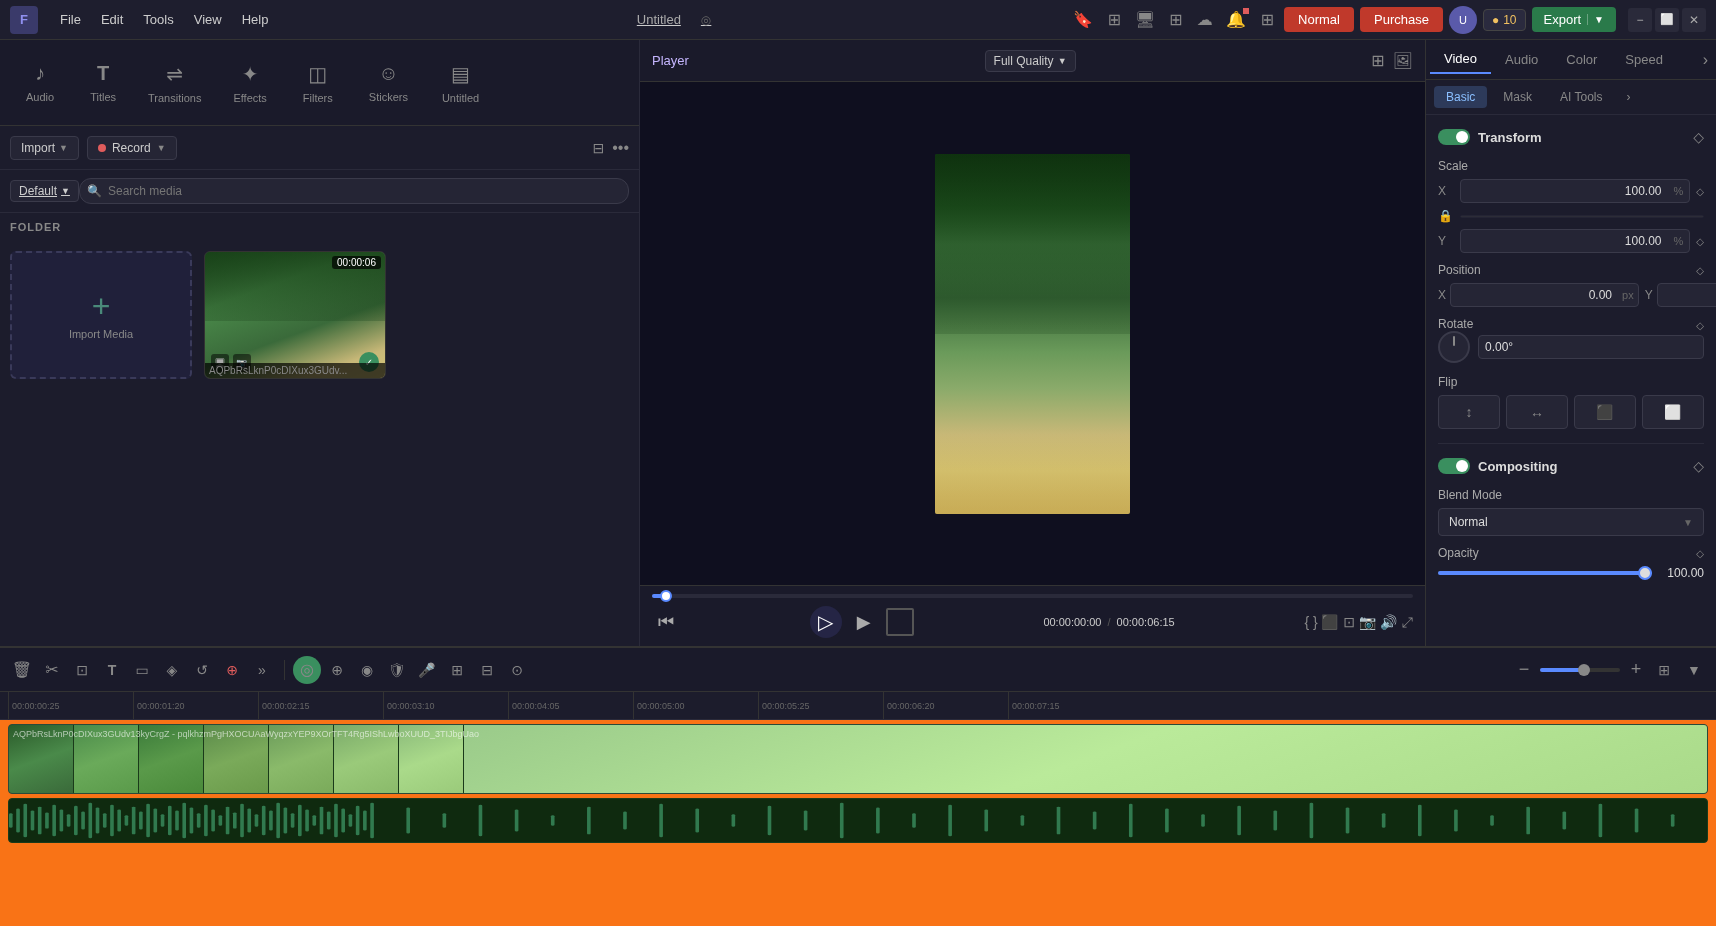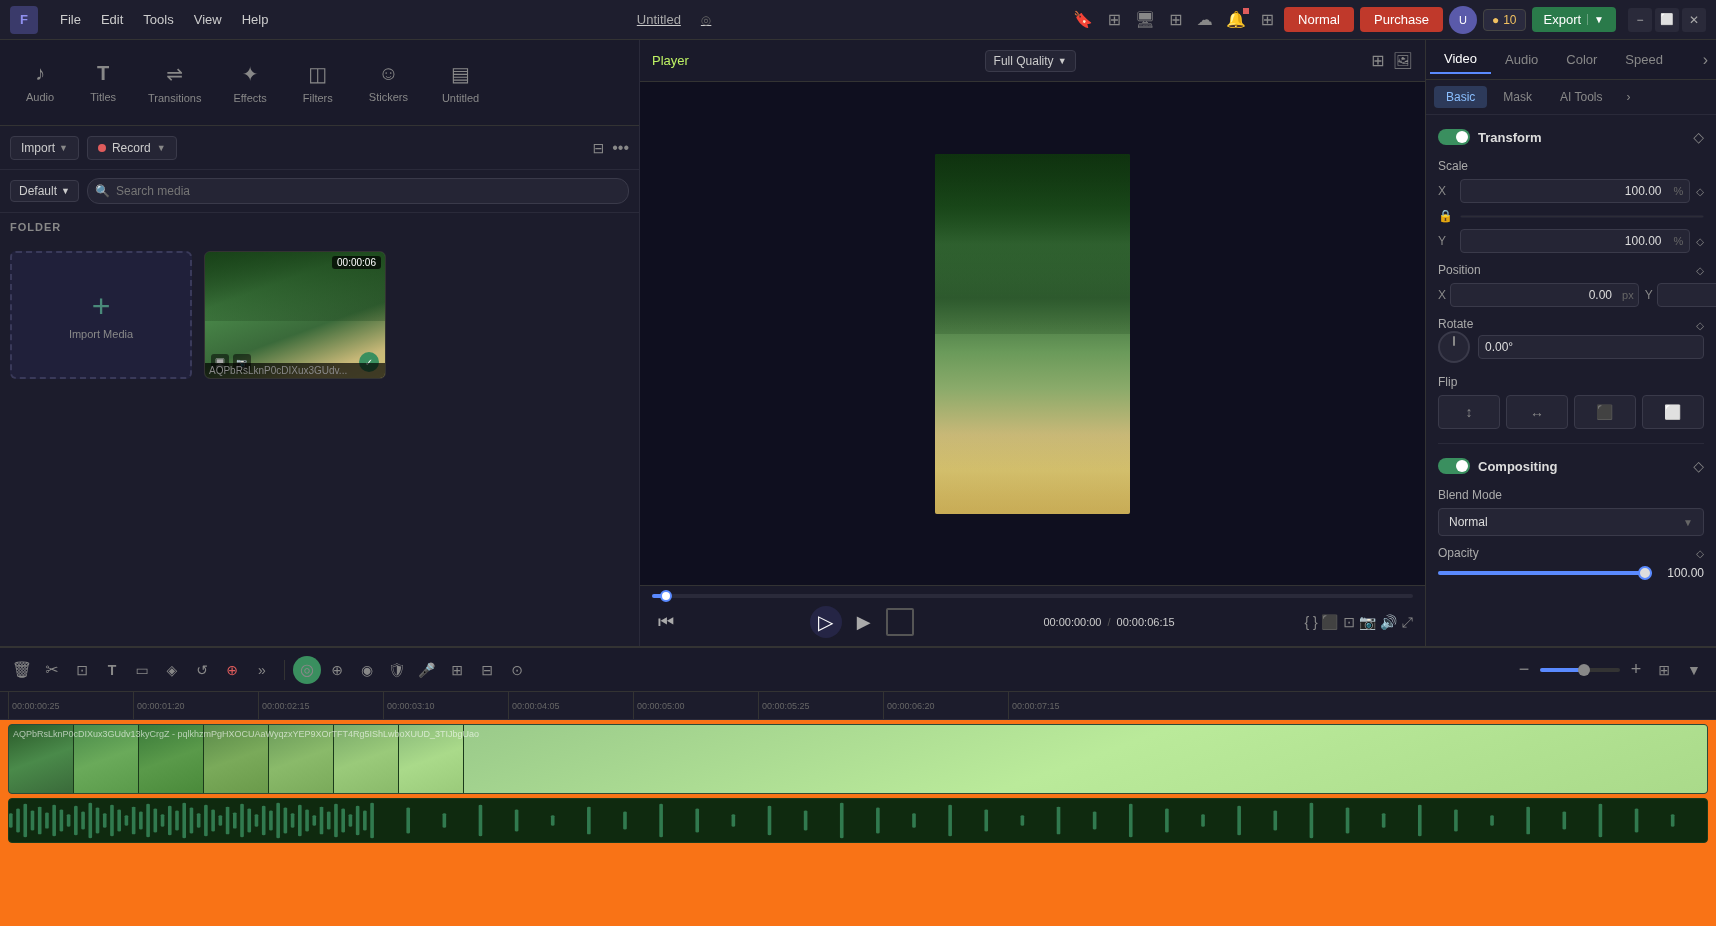--- a/index.html
+++ b/index.html
@@ -98,21 +98,21 @@
         <span style="width:8px; height:8px; background:#e05c5c; border-radius:50%; display:inline-block;"></span>
         <span>Record</span>
         <span style="font-size:9px; color:#888;">▼</span>
       </div>
       <div style="flex:1;"></div>
       <span style="color:#888; cursor:pointer; font-size:14px;">⊟</span>
       <span style="color:#888; cursor:pointer; font-size:16px;">•••</span>
     </div>
 
     <div style="flex:1; display:flex; flex-direction:column; overflow:hidden;">
-      <div style="display:flex; align-items:center; padding:8px 10px; gap:8px; border-bottom:1px solid #2a2a3a;">
+      <div style="display:flex; align-items:center; padding:8px 10px; border-bottom:1px solid #2a2a3a;text-decoration:underline;">
         <div style="background:#252535; border:1px solid #3a3a4a; color:#ccc; padding:3px 8px; border-radius:4px; font-size:12px; cursor:pointer; display:flex; align-items:center; gap:4px;">
           <span>Default</span>
           <span style="font-size:9px;">▼</span>
         </div>
         <div style="flex:1; position:relative;">
           <span style="position:absolute; left:8px; top:50%; transform:translateY(-50%); color:#666; font-size:12px;">🔍</span>
           <input style="width: 100%; background: rgb(37, 37, 53); border: 1px solid rgb(58, 58, 74); color: rgb(204, 204, 204); padding: 5px 10px 5px 28px; border-radius: 12px; font-size: 12px; outline: none;" placeholder="Search media">
         </div>
       </div>
 
@@ -142,21 +142,21 @@
 
           <div style="font-size:10px; color:#888; padding:2px 4px; position:absolute; bottom:0; left:0; right:0; background:rgba(0,0,0,0.7); white-space:nowrap; overflow:hidden; text-overflow:ellipsis;">AQPbRsLknP0cDIXux3GUdv...</div>
         </div>
       </div>
     </div>
   </div>
 
   <div style="flex:1; display:flex; flex-direction:column; background:#181828; border-right:1px solid #333; min-width:0;">
 
     <div style="display:flex; align-items:center; justify-content:space-between; padding:6px 12px; background:#1a1a2a; border-bottom:1px solid #333; height:42px;">
-      <span style="color:#bef264; font-size:13px;">Player</span>
+      <span style="color:#c4b5fd; font-size:13px;">Player</span>
       <div style="background:#252535; border:1px solid #3a3a4a; color:#ccc; padding:3px 8px; border-radius:4px; font-size:12px; cursor:pointer; display:flex; align-items:center; gap:4px;">
         <span>Full Quality</span>
         <span style="font-size:9px;">▼</span>
       </div>
       <div style="display:flex; gap:8px;">
         <span style="color:#888; cursor:pointer; font-size:16px;">⊞</span>
         <span style="color:#888; cursor:pointer; font-size:16px;">🖼</span>
       </div>
     </div>
 

